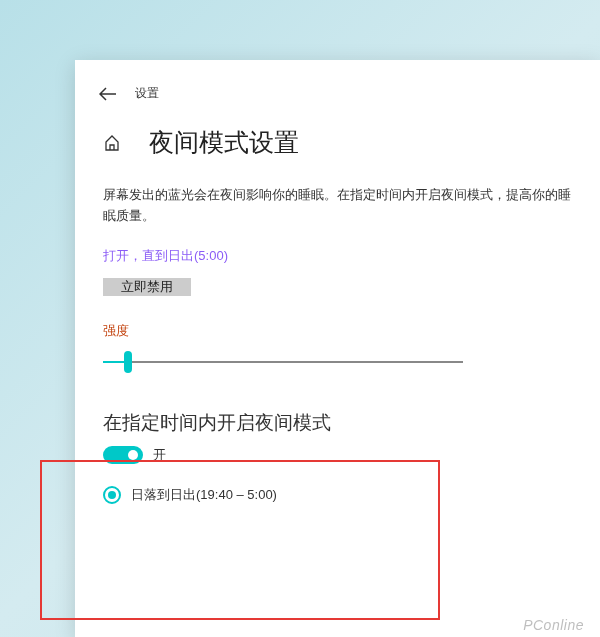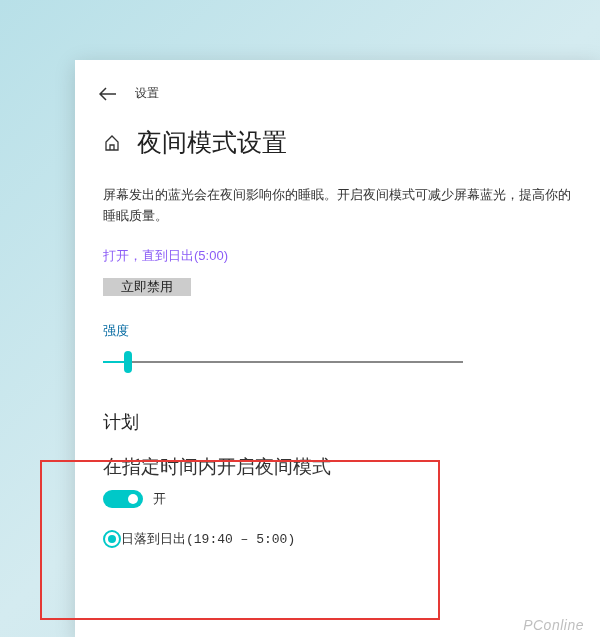--- a/index.html
+++ b/index.html
@@ -34,21 +34,21 @@
     .titlebar-label {
       font-size: 12px;
       color: #333;
     }
     .content {
       padding: 6px 28px 0 28px;
     }
     .page-header {
       display: flex;
       align-items: center;
-      gap: 16px;
+      gap: 28px;
       margin-bottom: 26px;
       margin-top: 8px;
     }
     .home-icon {
       display: flex;
     }
     .page-title {
       font-size: 25px;
       font-weight: 400;
       color: #222;
@@ -72,21 +72,21 @@
       color: #222;
       cursor: pointer;
       font-family: inherit;
       margin-bottom: 26px;
     }
     .intensity-section {
       margin-bottom: 36px;
     }
     .intensity-label {
       font-size: 13px;
-      color: #0369a1;
+      color: #c2410c;
       margin-bottom: 10px;
     }
     .slider-wrap {
       position: relative;
       width: 360px;
       height: 24px;
       display: flex;
       align-items: center;
     }
     .slider-track {
@@ -148,23 +148,23 @@
       top: 4px;
       right: 5px;
     }
     .toggle-label {
       font-size: 13px;
       color: #333;
     }
     .radio-row {
       display: flex;
       align-items: flex-end;
+      gap: 10px;
       margin-bottom: 22px;
       cursor: pointer;
-      font-family: Liberation Mono, monospace;
     }
     .radio-outer {
       width: 18px;
       height: 18px;
       border: 2px solid #333;
       border-radius: 50%;
       display: flex;
       align-items: center;
       justify-content: center;
     }
@@ -216,35 +216,34 @@
   <div class="content">
     <div class="page-header">
       <span class="home-icon">
         <svg width="18" height="18" viewBox="0 0 18 18">
           <path d="M3 8 L9 2 L15 8 L15 16 L3 16 Z M7 16 L7 11 L11 11 L11 16" stroke="#333" stroke-width="1.3" fill="none"></path>
         </svg>
       </span>
       <h1 class="page-title">夜间模式设置</h1>
     </div>
 
-    <p class="description">屏幕发出的蓝光会在夜间影响你的睡眠。开启夜间模式可减少屏幕蓝光，提高你的睡眠质量。</p>
+    <p class="description">屏幕发出的蓝光会在夜间影响你的睡眠。在指定时间内开启夜间模式，提高你的睡眠质量。</p>
 
     <div class="status-label">打开，直到日出(5:00)</div>
     <button class="disable-btn">立即禁用</button>
 
     <div class="intensity-section">
       <div class="intensity-label">强度</div>
       <div class="slider-wrap">
         <div class="slider-track"></div>
         <div class="slider-fill"></div>
         <div class="slider-thumb"></div>
       </div>
     </div>
 
-    <h2 class="section-title">计划</h2>
 
     <div class="schedule-label">在指定时间内开启夜间模式</div>
     <div class="toggle-row">
       <div class="toggle">
         <div class="toggle-knob"></div>
       </div>
       <span class="toggle-label">开</span>
     </div>
 
     <div class="radio-row">

